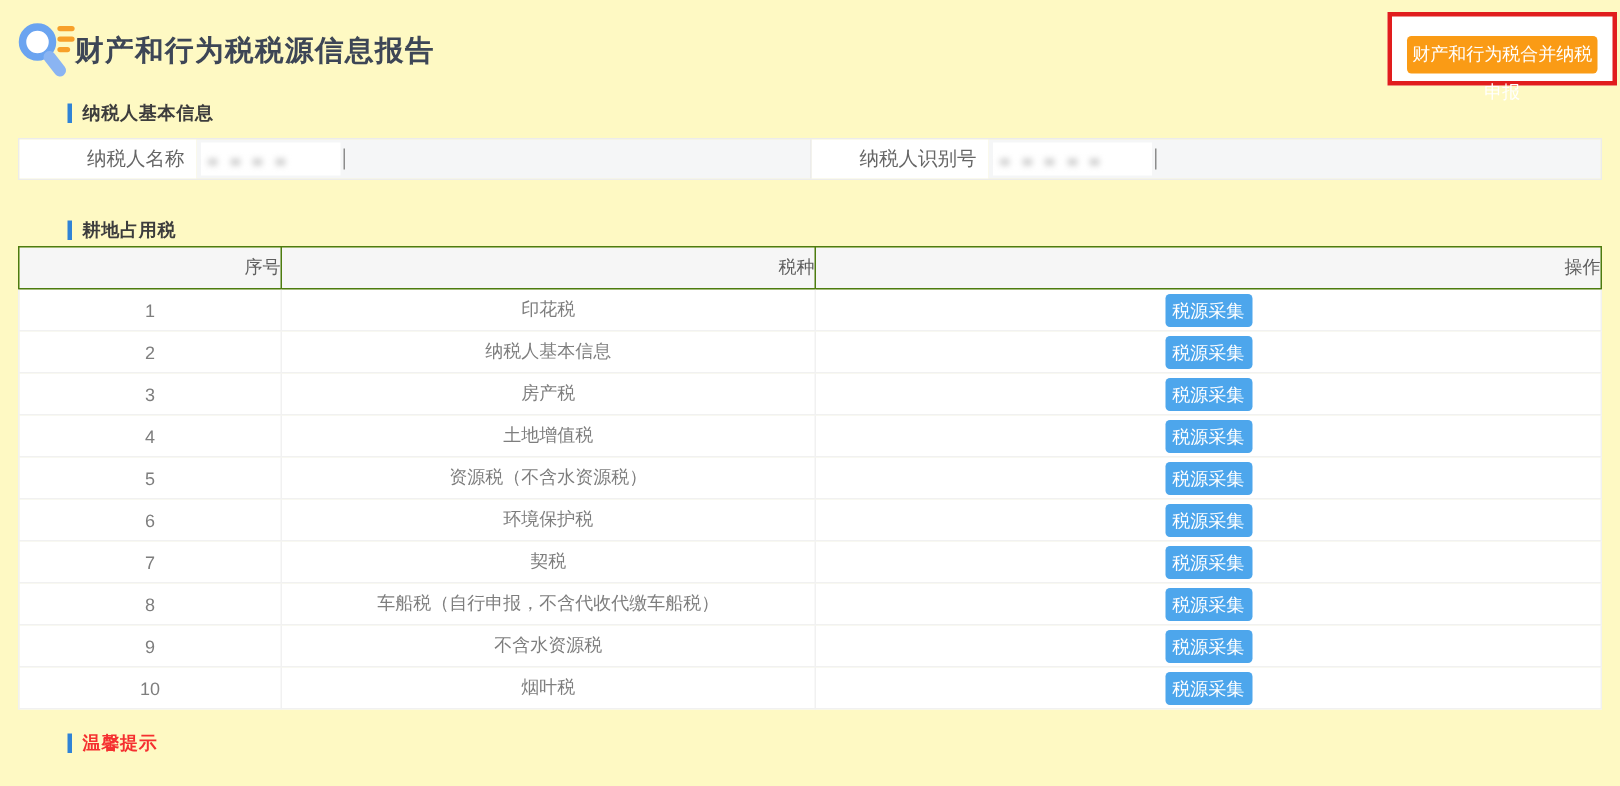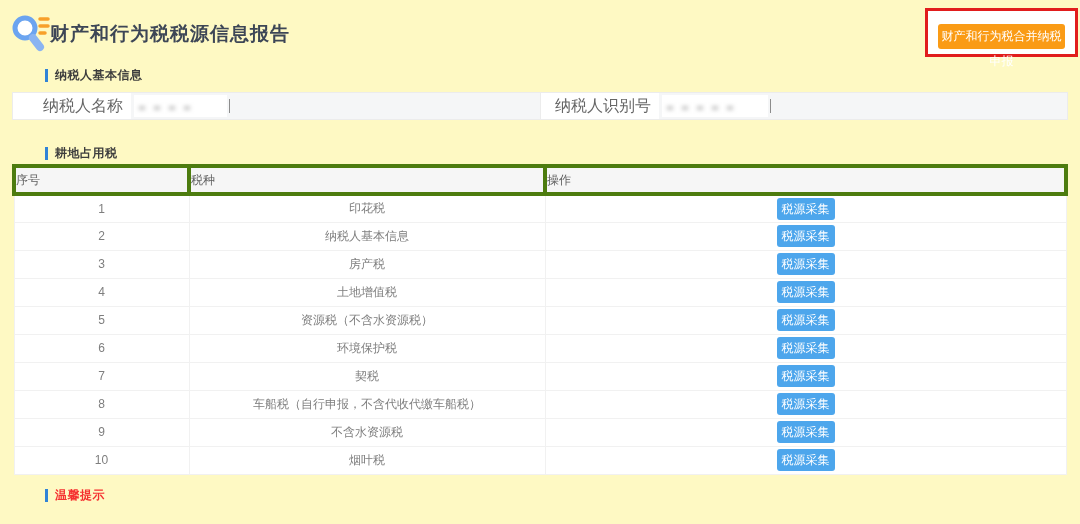--- a/index.html
+++ b/index.html
@@ -15,35 +15,35 @@
                border:none; border-radius:3px; font-size:12px; font-family:inherit; cursor:pointer; line-height:25px; }
 
   
   .section-header { position:absolute; left:8px; height:14px; display:flex; align-items:center;margin-left:37px; }
   .section-header .bar { width:3px; height:13px; background:#3083d6; margin-right:7px; }
   .section-header .sec-label { font-size:12px; font-weight:bold; color:#3d3d3d; letter-spacing:.5px; }
   .section-header.tips .sec-label { color:#f53030; }
 
   
   .info-row { position:absolute; left:12px; top:92px; width:1056px; height:28px; border:1px solid #ececec; display:flex; }
-  .info-cell { height:100%; display:flex; align-items:center; font-size:16px; color:#666;text-align:center; }
+  .info-cell { height:100%; display:flex; align-items:center; font-size:13px; color:#666;text-align:center; }
   .info-cell.lbl { width:118px; justify-content:flex-end; padding-right:8px; background:#fff; }
   .info-cell.val { flex:0 0 410px; background:#f5f6f7; border-right:1px solid #ececec; position:relative; }
   .info-cell.val.last { flex:1 1 auto; border-right:none; }
   .redacted { position:relative; margin-left:3px; width:93px; height:22px; background:#fff; }
   .redacted.wide { width:106px; }
   .redacted::after { content:""; position:absolute; left:5px; top:11px; width:62%; height:4px;
                      background:repeating-linear-gradient(90deg,#c4c4c4 0 6px,transparent 6px 15px);
                      filter:blur(2px); }
   .caret { width:1px; height:14px; background:#8c8c8c; margin-left:2px; }
 
   
   .detail-table { position:absolute; left:12px; top:164px; width:1056px; border-collapse:collapse; table-layout:fixed; }
   .detail-table th { background:#f6f6f6; height:28px; font-size:12px; font-weight:normal; color:#5e5e5e;
-                     border:4px solid #4d7c0f; text-align:left; }
+                     border:1px solid #4d7c0f; text-align:right; }
   .detail-table td { height:28px; font-size:12px; color:#7e7e7e; text-align:center;
                      border:1px solid #f1f1f1; background:#fff; }
   .src-btn { display:inline-block; width:58px; height:22px; line-height:22px; background:#4da6ec; color:#fff;
              border:none; border-radius:3px; font-size:12px; font-family:inherit; cursor:pointer; }
 
   .tips-header { top:488px; }
   .sec-1 { top:68px; }
   .sec-2 { top:146px; }
 </style>
 </head>

